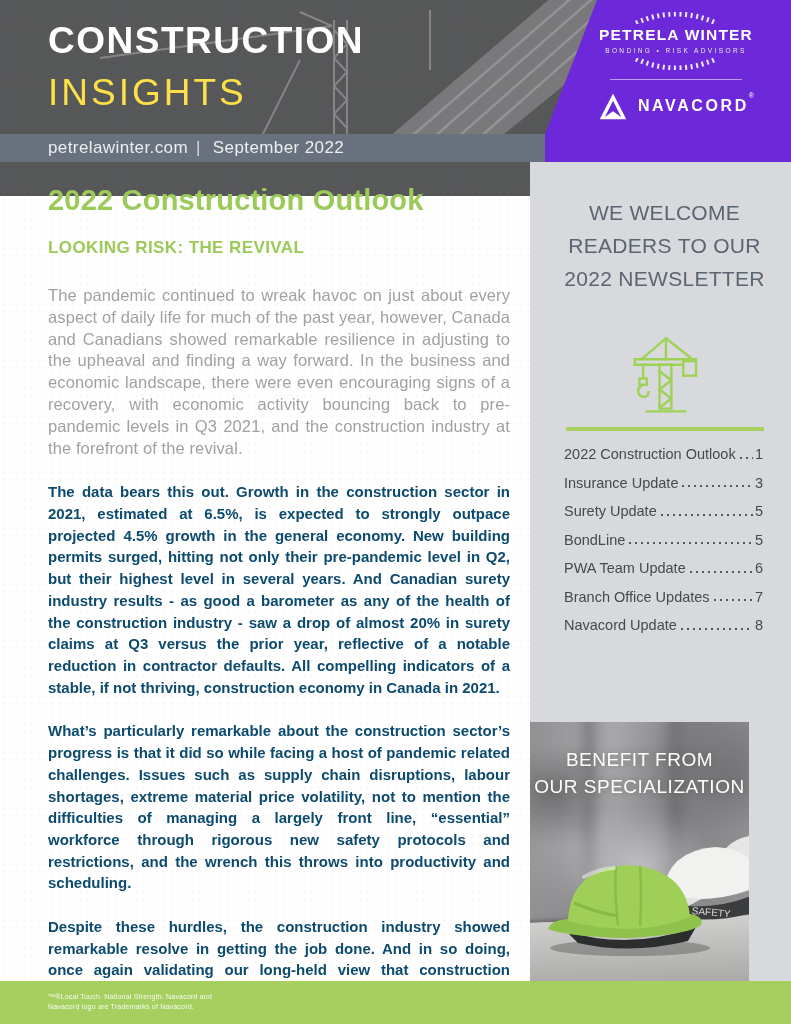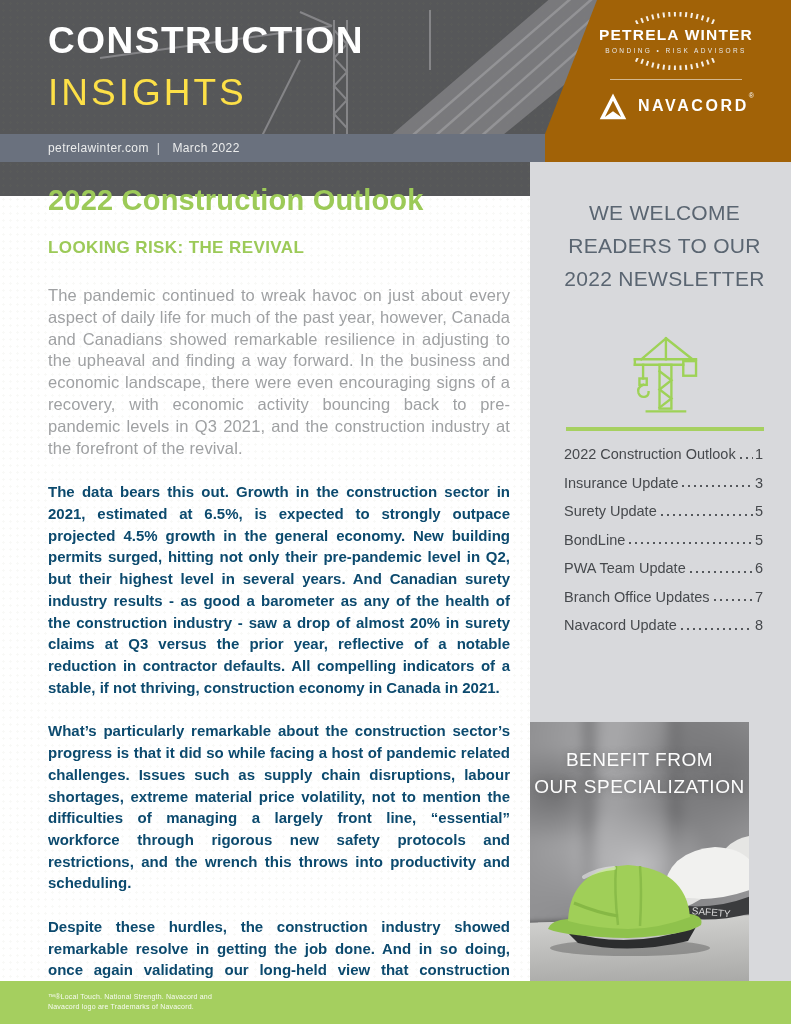--- a/index.html
+++ b/index.html
@@ -17,26 +17,26 @@
 
   
   .header { position:absolute; left:0; top:0; width:791px; height:196px; background:#565759; overflow:hidden; }
   .header-photo { position:absolute; inset:0; }
   .title-block { position:absolute; left:48px; top:18px; z-index:3; }
   .title-line1 { font-size:37px; font-weight:700; color:#ffffff; letter-spacing:1.5px; line-height:1.25; }
   .title-line2 { font-size:37px; font-weight:200; color:#fde047; letter-spacing:3px; line-height:1.25; margin-top:6px; }
   .header-bar {
     position:absolute; left:0; top:134px; width:791px; height:28px; background:#6a717e;
     display:flex; align-items:center; padding-left:48px; z-index:2;
-    color:#eceded; font-size:12px; letter-spacing:0.4px;
+    color:#eceded; font-size:17px; letter-spacing:0.4px;
   }
   .header-bar .pipe { margin:0 12px 0 8px; color:#d7d9dc; }
 
   .brand-panel {
-    position:absolute; left:545px; top:0; width:246px; height:162px; background:#a16207; z-index:4;
+    position:absolute; left:545px; top:0; width:246px; height:162px; background:#6d28d9; z-index:4;
     clip-path:polygon(52px 0, 246px 0, 246px 162px, 0 162px, 0 134px);
     display:flex; flex-direction:column; align-items:center; padding-top:12px; padding-left:16px;
   }
   .petrela-name { color:#ffffff; font-weight:700; font-size:15.5px; letter-spacing:1.2px; margin-top:2px; }
   .petrela-tagline { color:#e9eaec; font-size:6.5px; letter-spacing:2.4px; margin-top:3px; }
   .panel-divider { width:132px; height:1px; background:rgba(255,255,255,0.55); margin:9px 0 8px; }
   .navacord-row { display:flex; align-items:center; gap:10px; margin-top:4px; }
   .navacord-name { color:#ffffff; font-size:16px; font-weight:600; letter-spacing:2.6px; }
   .navacord-reg { color:#ffffff; font-size:7px; vertical-align:top; position:relative; top:-5px; }
 
@@ -119,21 +119,21 @@
         <line x1="240" y1="180" x2="300" y2="60"></line>
       </g>
     </svg>
     <div class="title-block">
       <div class="title-line1">CONSTRUCTION</div>
       <div class="title-line2">INSIGHTS</div>
     </div>
     <div class="header-bar">
       <span>petrelawinter.com</span>
       <span class="pipe">|</span>
-      <span>March 2022</span>
+      <span>September 2022</span>
     </div>
     <div class="brand-panel">
       <svg width="90" height="12" viewBox="0 0 90 12">
         <path d="M5 11 Q45 -7 85 11" fill="none" stroke="#ffffff" stroke-width="5" stroke-dasharray="2 3.6" opacity="0.9"></path>
       </svg>
       <div class="petrela-name">PETRELA WINTER</div>
       <div class="petrela-tagline">BONDING • RISK ADVISORS</div>
       <svg width="90" height="12" viewBox="0 0 90 12" style="margin-top:4px">
         <path d="M5 1 Q45 19 85 1" fill="none" stroke="#ffffff" stroke-width="5" stroke-dasharray="2 3.6" opacity="0.9"></path>
       </svg>

